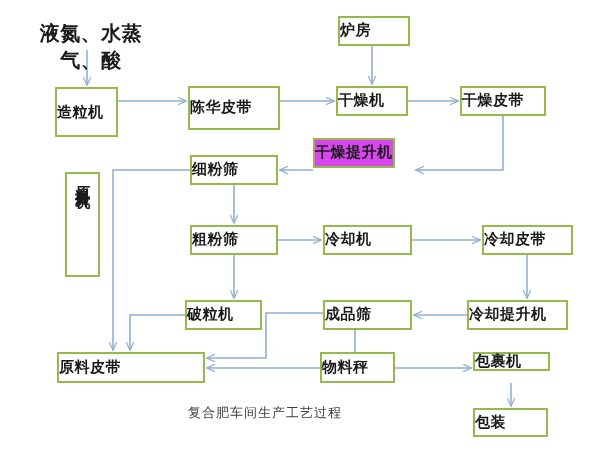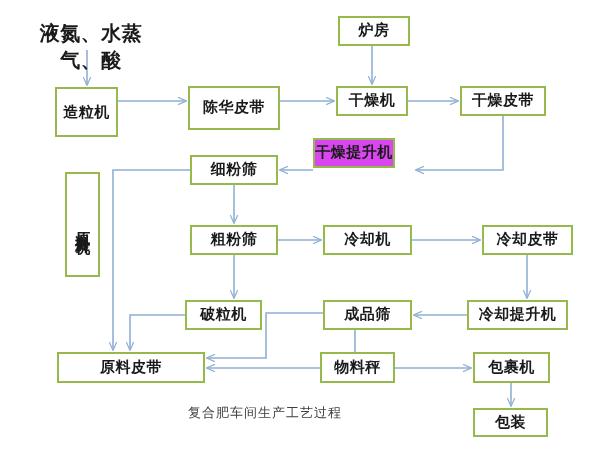--- a/index.html
+++ b/index.html
@@ -27,21 +27,20 @@
     pointer-events: none;
   }
   .node {
     position: absolute;
     box-sizing: border-box;
     border: 2px solid #eab308;
     background: #ffffff;
     color: #1a1a1a;
     display: flex;
     align-items: center;
-    justify-content: center;
     text-align: center;
     font-weight: bold;
     font-size: 15px;
     line-height: 1.15;
     letter-spacing: 0.5px;
     z-index: 2;
   }
   .node.two-line {
     line-height: 1.25;
   }
@@ -156,21 +155,21 @@
       </div>
       <div class="node" id="node-lengquetisheng" style="left: 467px; top: 300px; width: 101px; height: 30px; border-color: rgb(150, 185, 75); background: rgb(255, 255, 255); color: rgb(26, 26, 26);">
         <span>冷却提升机</span>
       </div>
       <div class="node" id="node-yuanliaopidai" style="left: 57px; top: 352px; width: 148px; height: 31px; border-color: rgb(150, 185, 75); background: rgb(255, 255, 255); color: rgb(26, 26, 26);">
         <span>原料皮带</span>
       </div>
       <div class="node" id="node-wuliaocheng" style="left: 320px; top: 352px; width: 75px; height: 31px; border-color: rgb(150, 185, 75); background: rgb(255, 255, 255); color: rgb(26, 26, 26);">
         <span>物料秤</span>
       </div>
-      <div class="node" id="node-baoguoji" style="left: 473px; top: 352px; width: 77px; height: 31px; border-color: rgb(150, 185, 75); background: rgb(255, 255, 255); color: rgb(26, 26, 26);">
+      <div class="node" id="node-baoguoji" style="left: 473px; top: 352px; width: 77px; height: 19px; border-color: rgb(150, 185, 75); background: rgb(255, 255, 255); color: rgb(26, 26, 26);">
         <span>包裹机</span>
       </div>
       <div class="node" id="node-baozhuang" style="left: 473px; top: 408px; width: 75px; height: 29px; border-color: rgb(150, 185, 75); background: rgb(255, 255, 255); color: rgb(26, 26, 26);">
         <span>包装</span>
       </div>
     </div>
 
   <div class="free-label" id="inputs-label" style="left: 26px; top: 20px; width: 130px; color: rgb(26, 26, 26);">液氮、水蒸气、酸</div>
 
   <div class="caption" id="caption" style="left: 188px; top: 404px; color: rgb(64, 64, 64);">复合肥车间生产工艺过程</div>

